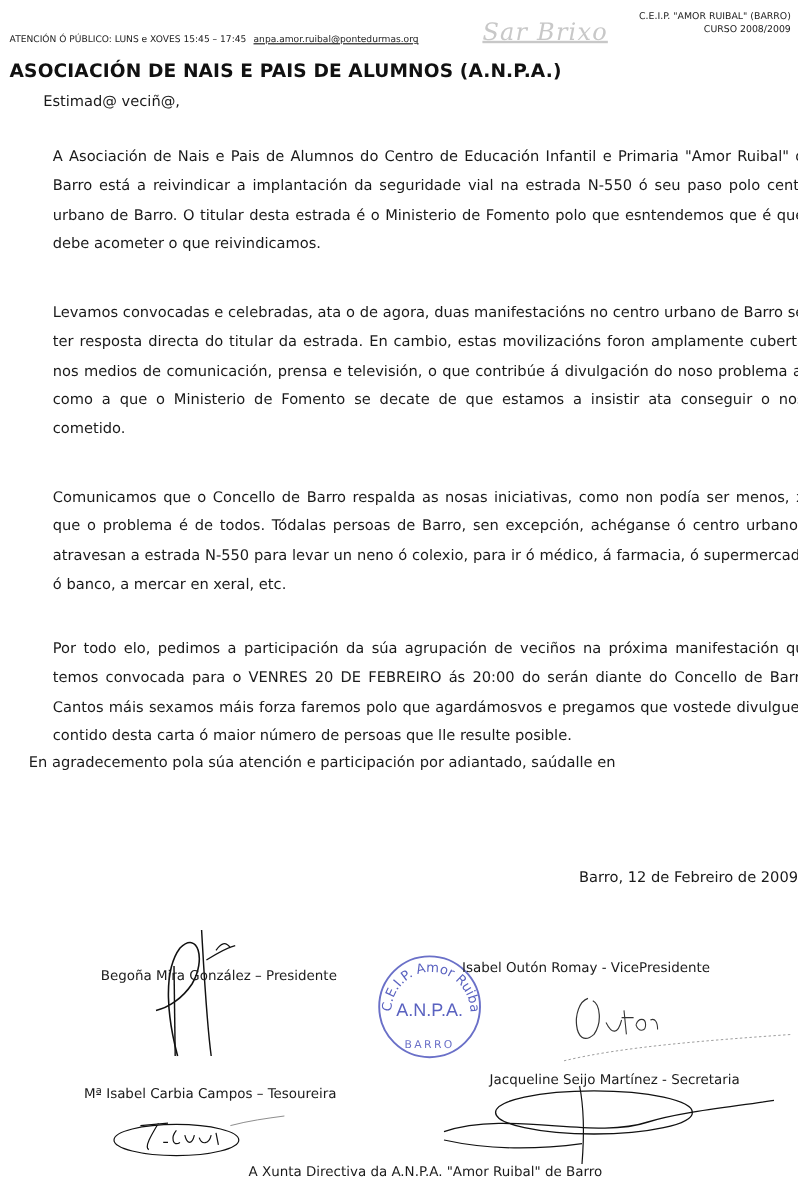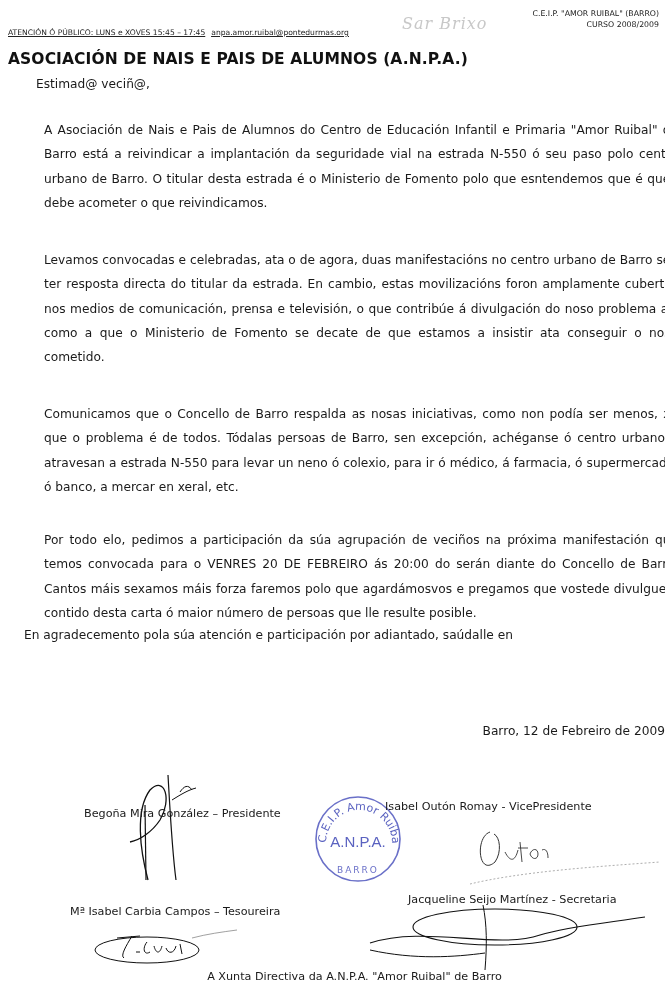--- a/index.html
+++ b/index.html
@@ -1,22 +1,22 @@
 <!DOCTYPE html>
 <html><head>
 <meta charset="utf-8">
 <style>
   html,body{margin:0;padding:0;background:#fff;}
   body{width:665px;height:997px;position:relative;overflow:hidden;font-family:"DejaVu Sans",sans-serif;color:#1a1a1a;}
   .abs{position:absolute;}
   .org-title{left:8px;top:8px;font-size:15.5px;font-weight:bold;letter-spacing:0.1px;white-space:nowrap;color:#111;margin-top:42px;}
-  .org-sub{left:8px;top:28px;font-size:7.6px;white-space:nowrap;color:#222;text-decoration:underline;}
+  .org-sub{left:8px;top:28px;font-size:7.6px;white-space:nowrap;color:#222;}
   .org-sub .email{text-decoration:underline;margin-left:6px;}
   .school{right:6px;top:8px;font-size:7.8px;text-align:right;line-height:11px;color:#222;white-space:nowrap;}
-  .pencil{left:402px;top:14px;font-family:"DejaVu Serif",serif;font-style:italic;font-size:16px;color:#c8c8c8;letter-spacing:1px;}
+  .pencil{left:402px;top:14px;font-family:"DejaVu Serif",serif;font-style:italic;font-size:20px;color:#c8c8c8;letter-spacing:1px;text-decoration:underline;}
   .greet{left:16px;top:77px;font-size:12.2px;margin-left:20px;}
   .para{left:16px;width:634px;font-size:12.2px;line-height:24.3px;text-align:justify;margin-left:28px;}
   .p1{top:118px;}
   .p2{top:248px;}
   .p3{top:402px;}
   .p4{top:528px;}
   .p5{left:24px;top:628px;font-size:12.2px;white-space:nowrap;}
   .date{left:0;width:665px;top:724px;font-size:12.2px;text-align:right;}
   .sig-label{font-size:11.2px;white-space:nowrap;}
   .s1{left:84px;top:807px;}

